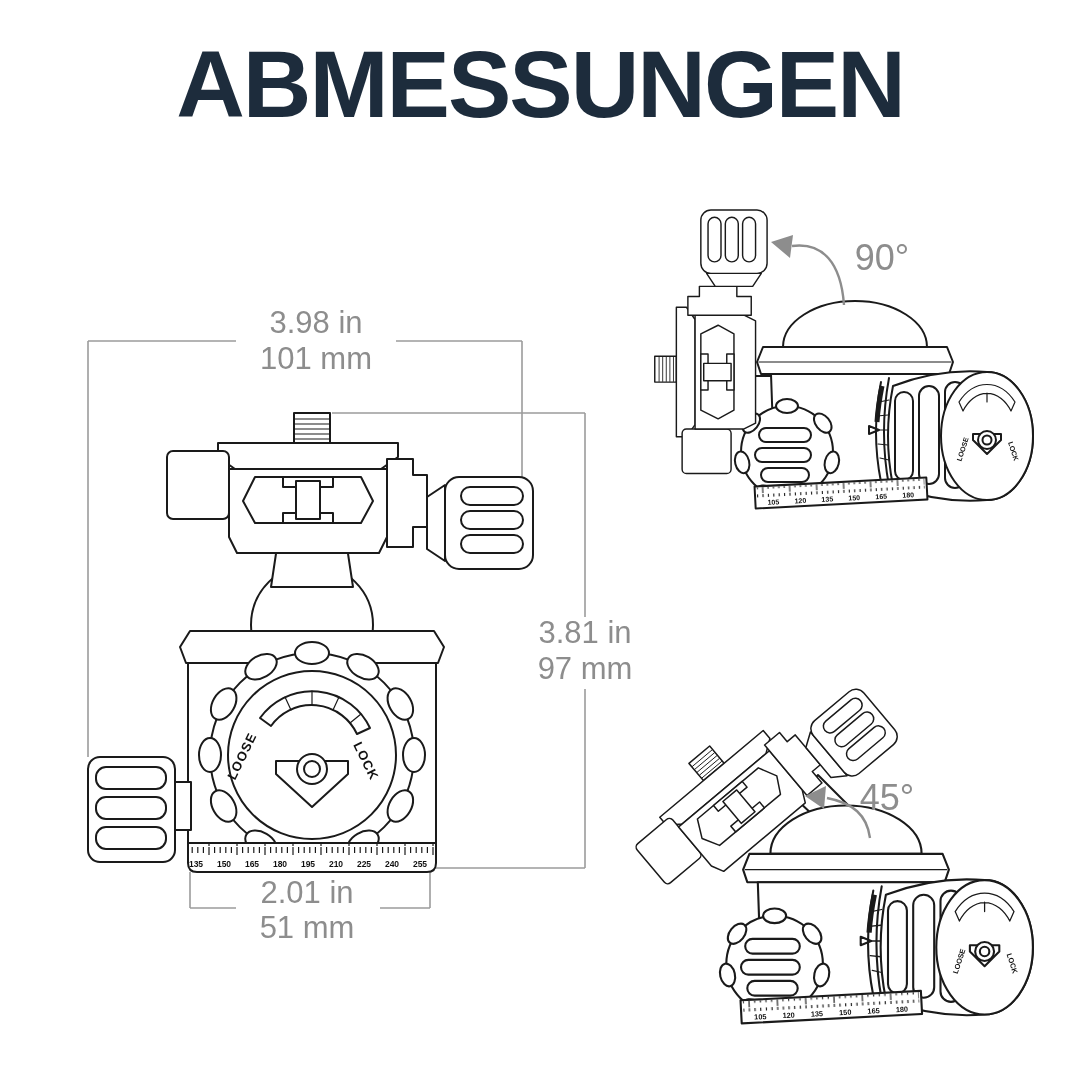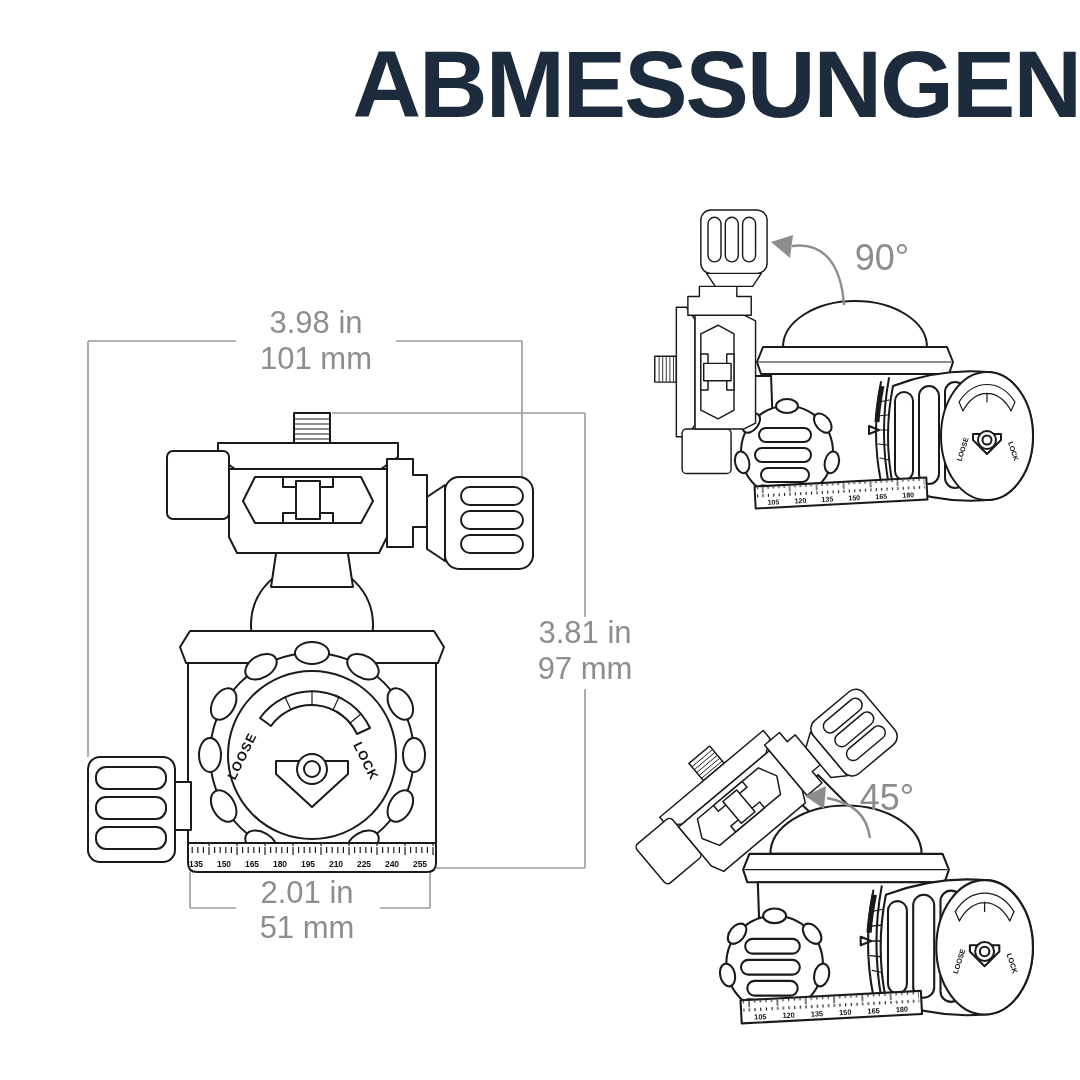--- a/index.html
+++ b/index.html
@@ -1,18 +1,18 @@
 <!DOCTYPE html>
 <html><head>
 <meta charset="utf-8">
 <style>
   html,body{margin:0;padding:0;background:#ffffff;}
   body{width:1080px;height:1080px;position:relative;overflow:hidden;
        font-family:"Liberation Sans",sans-serif;}
-  .title{position:absolute;top:30px;left:0;width:1080px;text-align:right;
+  .title{position:absolute;top:30px;left:0;width:1080px;text-align:center;
          font-size:95px;font-weight:700;letter-spacing:-2px;color:#1d2c3c;}
   svg{position:absolute;overflow:visible;}
   #svg-front{left:40px;top:295px;}
   #svg-90{left:620px;top:180px;}
   #svg-45{left:615px;top:665px;}
   .ln{stroke:#1a1a1a;stroke-width:2;fill:#ffffff;stroke-linejoin:round;stroke-linecap:round;}
   .lnf{stroke:#1a1a1a;stroke-width:2;fill:none;stroke-linejoin:round;stroke-linecap:round;}
   .thin{stroke:#1a1a1a;stroke-width:1.2;fill:none;stroke-linecap:round;}
   .dim{stroke:#9c9c9c;stroke-width:1.6;fill:none;}
   .dimtxt{fill:#8d8d8d;font-size:31px;}

